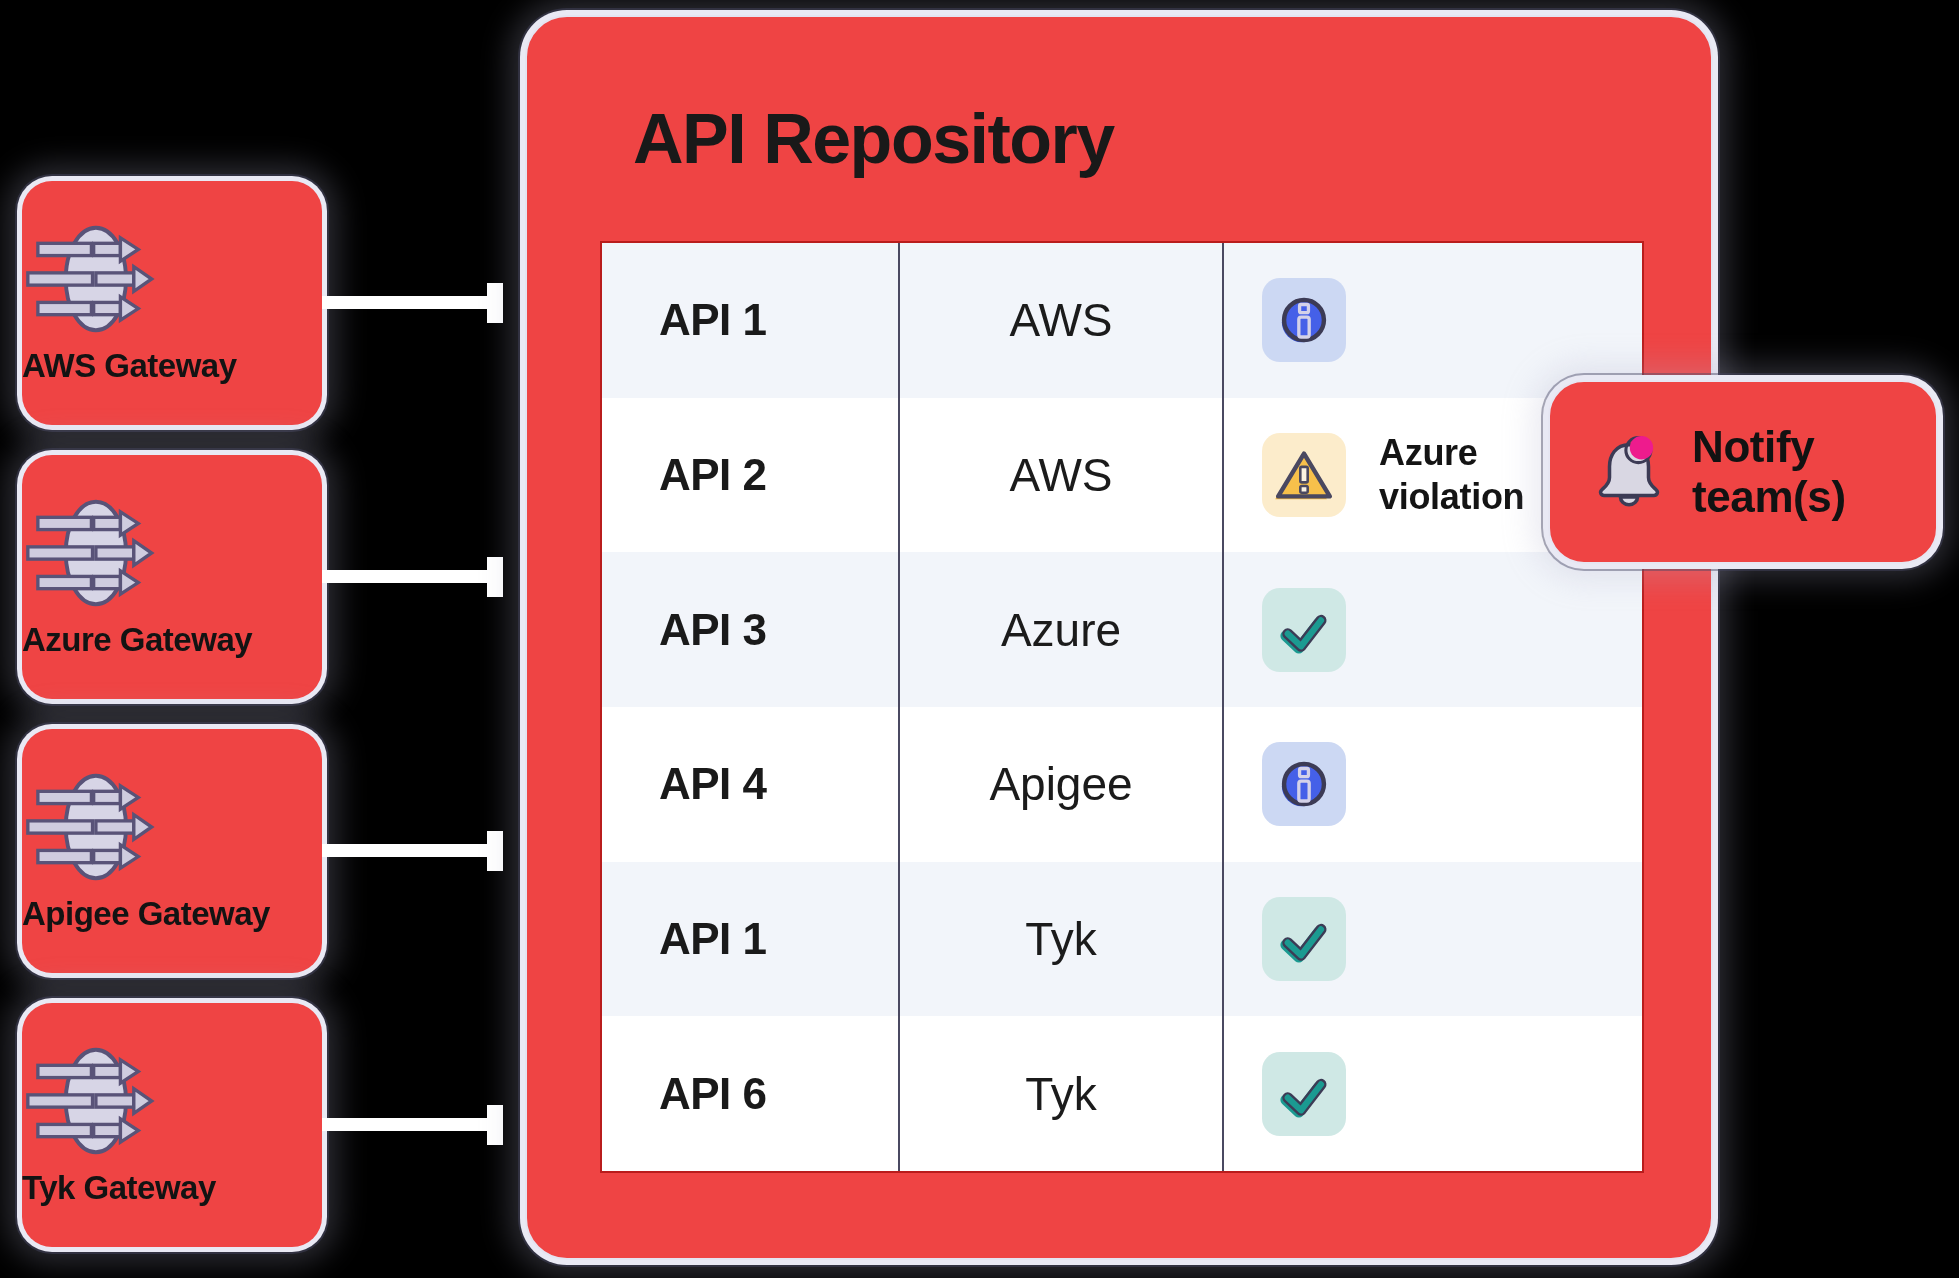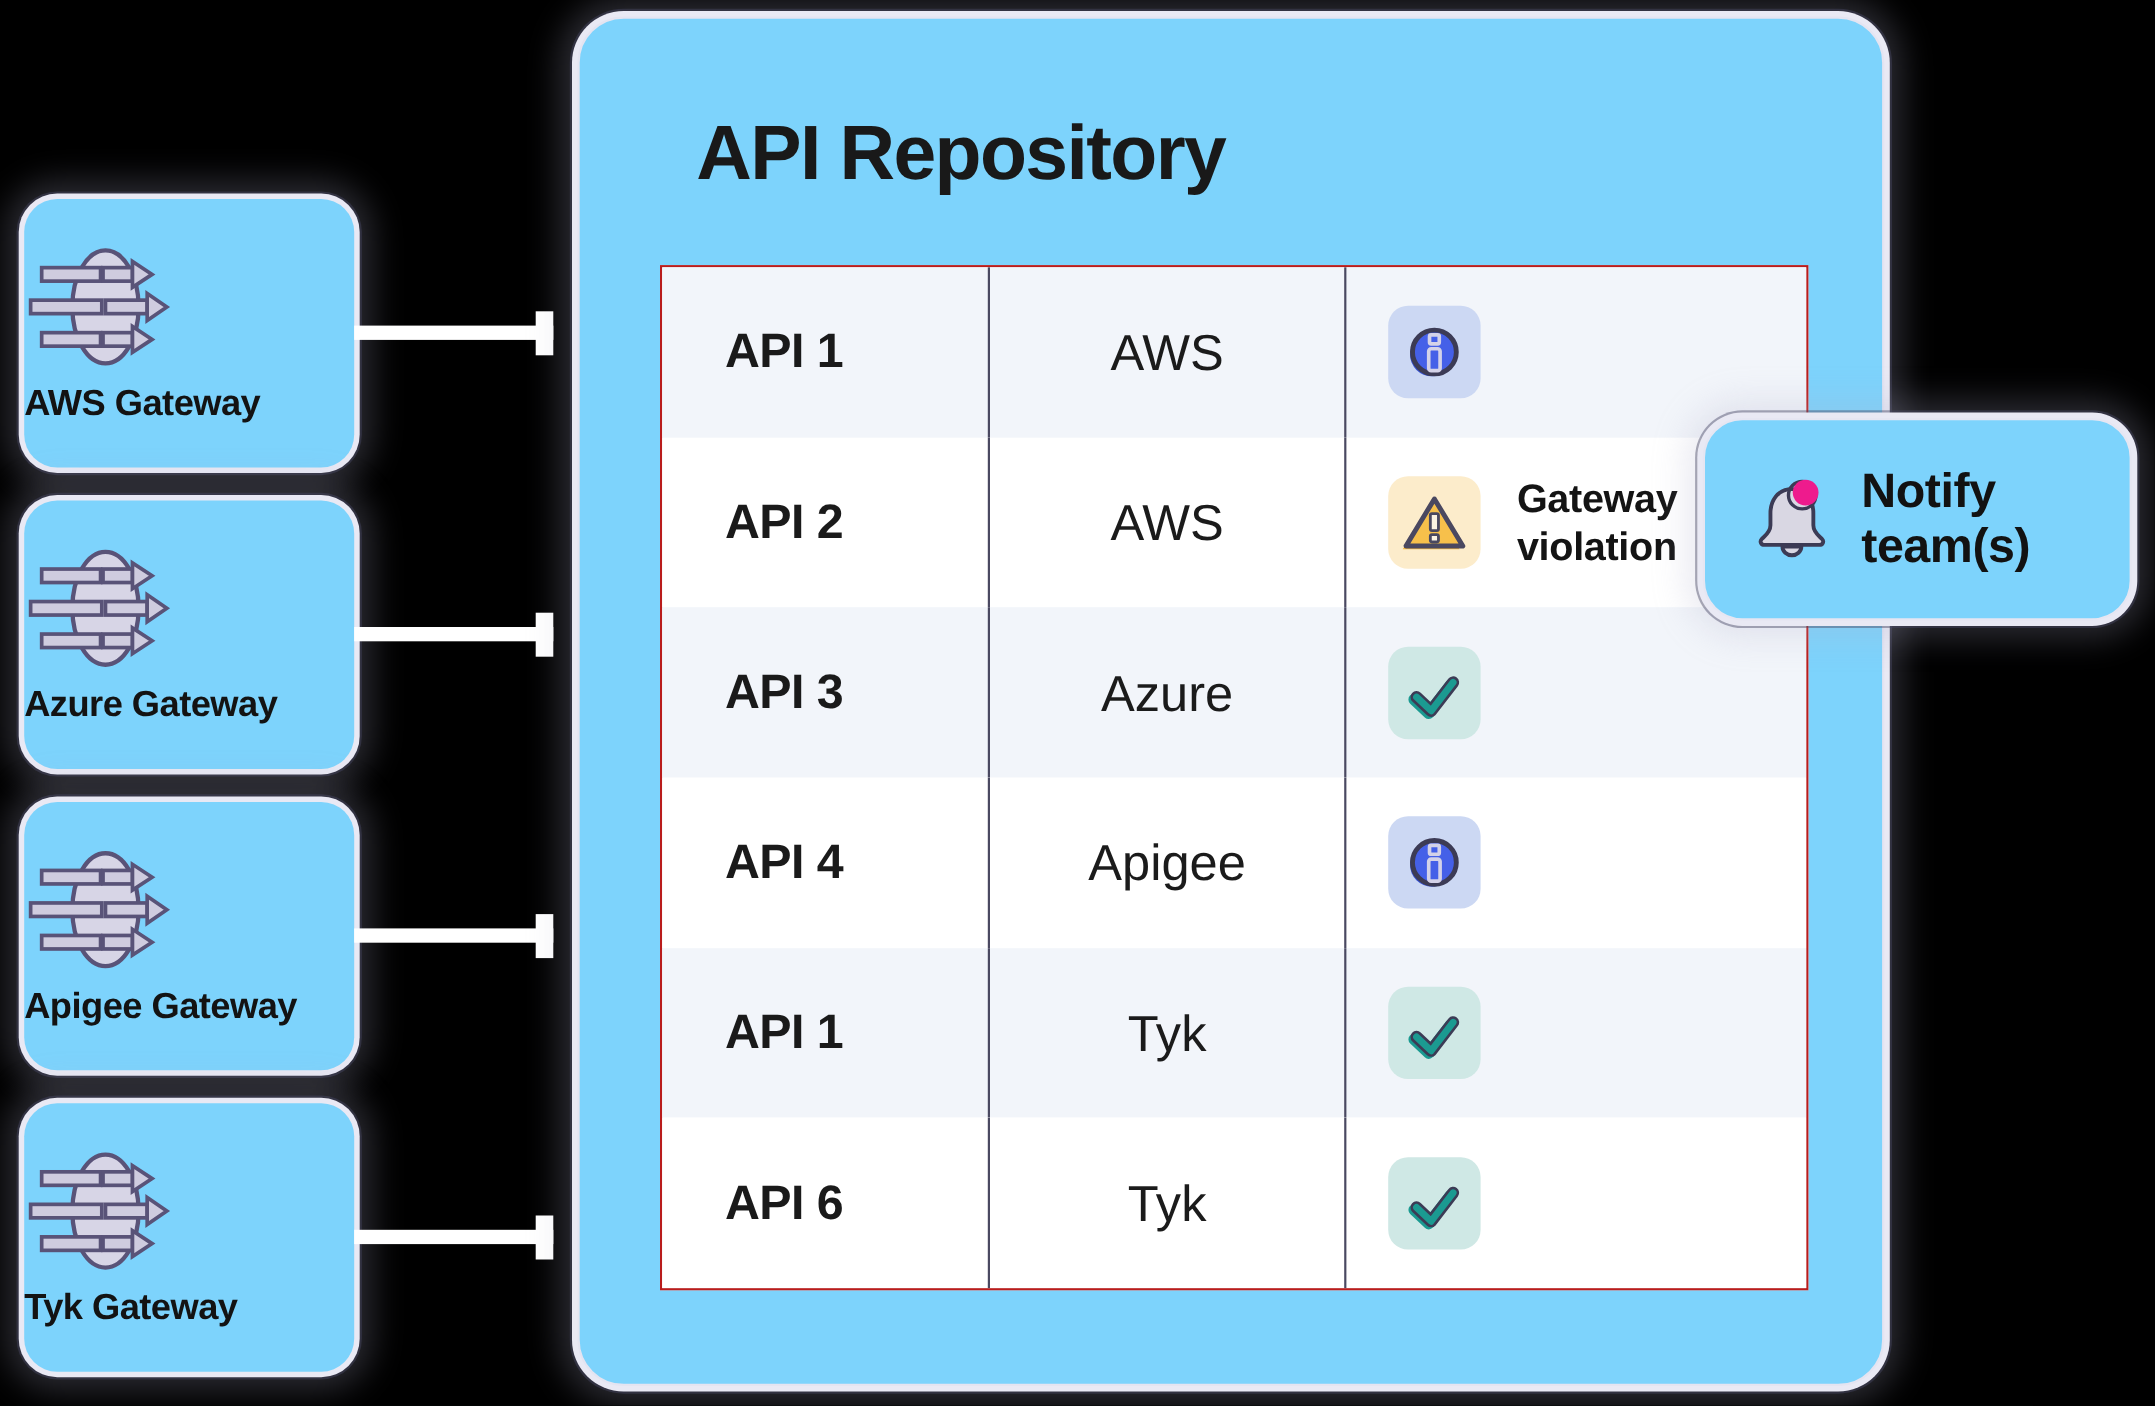--- a/index.html
+++ b/index.html
@@ -1,21 +1,21 @@
 <!DOCTYPE html>
 <html><head>
 <meta charset="utf-8">
 <style>
   html,body{margin:0;padding:0;background:#000;}
   #canvas{
     position:relative;width:1959px;height:1278px;background:#000;overflow:hidden;
     font-family:"Liberation Sans","DejaVu Sans",sans-serif;color:#1a1a1a;
   }
   .white-box{
-    background:#7dd3fc;
+    background:#ef4444;
     box-shadow:0 0 0 5px #e9e9f4, 0 0 0 7px rgba(70,70,100,.45), 0 0 30px 16px rgba(175,175,205,.25);
   }
   
   .gw-card{
     position:absolute;left:22px;width:300px;height:244px;border-radius:30px;
     display:flex;flex-direction:column;align-items:flex-start;justify-content:center;gap:10px;
   }
   .gw-label{font-size:33px;font-weight:700;color:#131313;letter-spacing:-.5px;}
   
   .connector{position:absolute;left:322px;width:181px;height:13px;background:#fff;}
@@ -165,21 +165,21 @@
         <div class="cell col-gw">AWS</div>
         <div class="cell col-status">
           <div class="tile tile-warn">
             <svg width="64" height="62" viewBox="0 0 84 84">
               <polygon points="38,17 73,75 3,75" fill="#f0b43e"></polygon>
               <polygon points="42,13 77,71 7,71" fill="#f7c04b" stroke="#4a4860" stroke-width="6" stroke-linejoin="round"></polygon>
               <rect x="37" y="31" width="10" height="21" rx="2" fill="#fbf3e2" stroke="#4a4860" stroke-width="3.5"></rect>
               <rect x="37" y="57" width="10" height="9" rx="2" fill="#fbf3e2" stroke="#4a4860" stroke-width="3.5"></rect>
             </svg>
           </div>
-          <div class="status-note">Gateway violation</div>
+          <div class="status-note">Azure violation</div>
         </div>
       </div>
 
       <div class="t-row">
         <div class="cell col-api">API 3</div>
         <div class="cell col-gw">Azure</div>
         <div class="cell col-status">
           <div class="tile tile-ok">
             <svg width="62" height="62" viewBox="0 0 84 84">
               <path d="M20 47 L38 64 L65 29" fill="none" stroke="#1b9a91" stroke-width="14" stroke-linecap="round" stroke-linejoin="round" transform="translate(-3,3)"></path>

